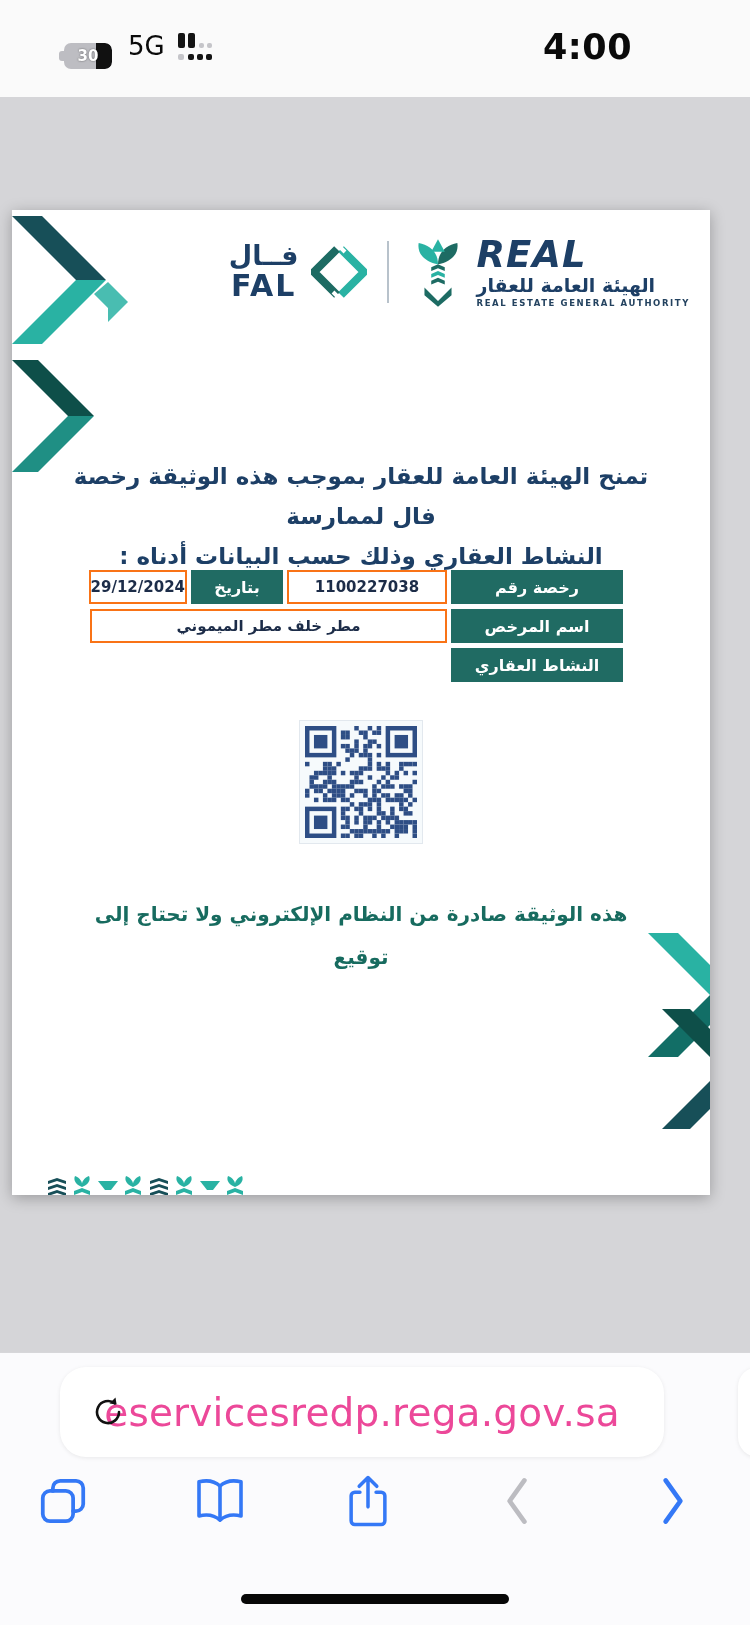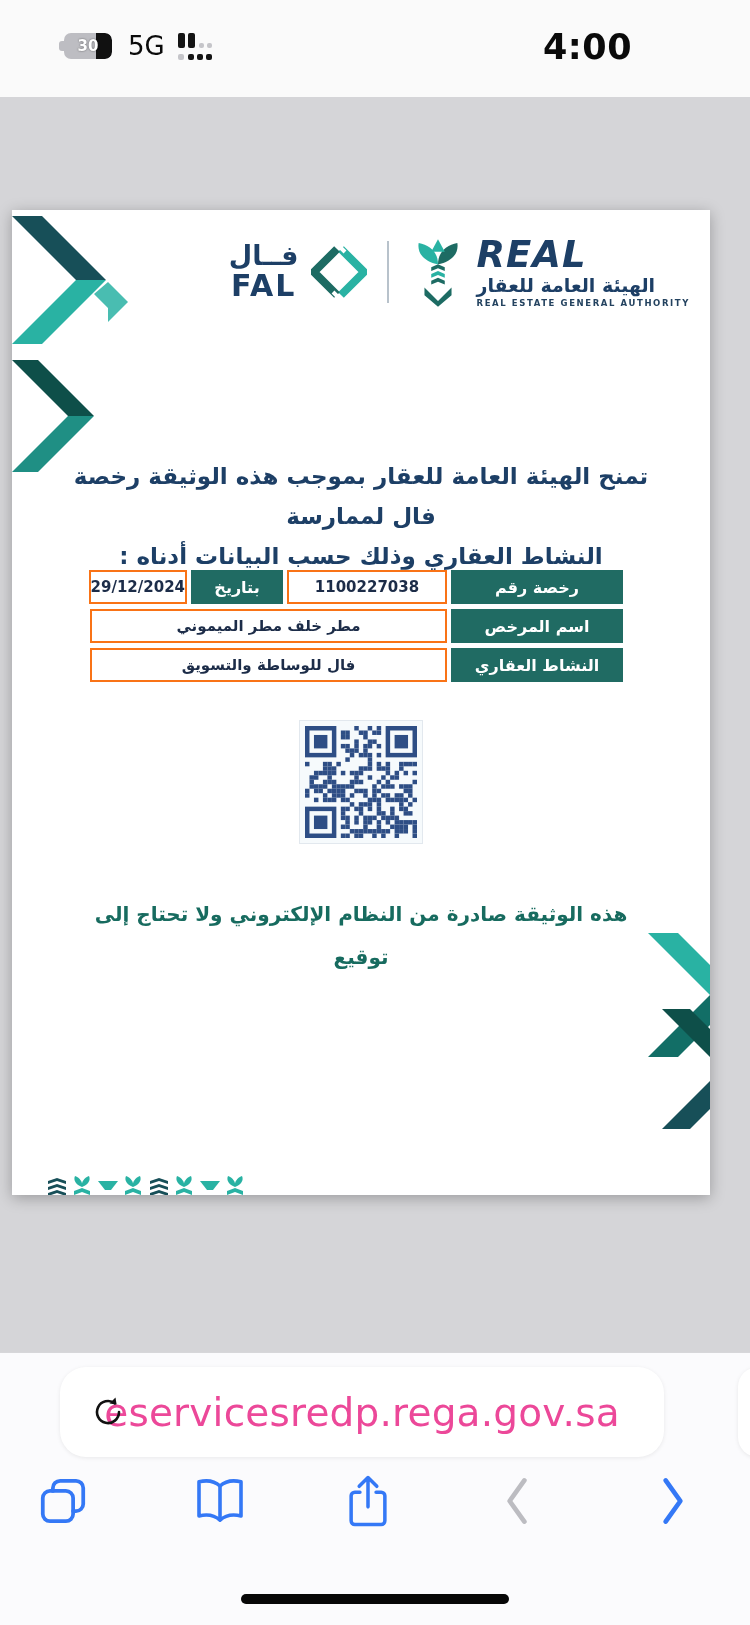--- a/index.html
+++ b/index.html
@@ -2,21 +2,21 @@
 <html lang="ar" style="--teal-header: #206b63; --navy: #1d3f66; --footer-teal: #176b5f;"><head>
 <meta charset="utf-8">
 <style>
   * { margin:0; padding:0; box-sizing:border-box; }
   body { font-family:"DejaVu Sans","Liberation Sans",sans-serif; background:#000; }
   .screen { position:relative; width:750px; height:1625px; background:#d5d5d8; overflow:hidden; margin:0 auto; }
 
   
   .status-bar { position:absolute; top:0; left:0; width:750px; height:97px; background:#fafafa; z-index:5; }
   .time { position:absolute; top:27px; right:118px; font-size:35px; font-weight:600; color:#0a0a0a; letter-spacing:.5px; }
-  .battery { position:absolute; top:33px; left:64px; width:52px; height:34px; }
+  .battery { position:absolute; top:43px; left:64px; width:52px; height:34px; }
   .battery .nub { position:absolute; left:-5px; top:8px; width:5px; height:10px; background:#bdbdc2; border-radius:3px 0 0 3px; }
   .battery .body { position:absolute; left:0; top:0; width:48px; height:26px; background:#bdbdc2; border-radius:7px; overflow:hidden; }
   .battery .fill { position:absolute; right:0; top:0; width:34%; height:100%; background:#111; border-radius:0 7px 7px 0; }
   .battery .pct { position:absolute; width:48px; text-align:center; top:4px; font-size:15px; font-weight:700; color:#fff; text-shadow:0 0 2px rgba(0,0,0,.55); }
   .net-label { position:absolute; top:31px; left:128px; font-size:26px; font-weight:500; color:#0a0a0a; }
   .signal { position:absolute; top:33px; left:178px; width:46px; height:34px; }
   .signal i { position:absolute; display:block; background:#141414; border-radius:2px; }
   .signal .b1 { left:0;  top:0;  width:7px; height:15px; }
   .signal .b2 { left:10px; top:0; width:7px; height:15px; }
   .signal .d1 { left:21px; top:10px; width:5px; height:5px; background:#c5c5c9; }
@@ -207,21 +207,20 @@
         <div class="t-cell t-val w-num num-ltr">1100227038</div>
         <div class="t-cell t-head w-date-h">بتاريخ</div>
         <div class="t-cell t-val w-rest num-ltr">29/12/2024</div>
       </div>
       <div class="t-row">
         <div class="t-cell t-head w-label">اسم المرخص</div>
         <div class="t-cell t-val w-rest">مطر خلف مطر الميموني</div>
       </div>
       <div class="t-row">
         <div class="t-cell t-head w-label">النشاط العقاري</div>
-        <div class="t-cell t-val w-rest">فال للوساطة والتسويق</div>
       </div>
     </div>
 
     <div class="qr-box">
         <svg width="112" height="112" viewBox="0 0 110.00000000000001 110.00000000000001">
           <rect x="48.400000000000006" y="0" width="4.4" height="4.4" fill="#2e4e85"></rect>
           <rect x="61.60000000000001" y="0" width="4.4" height="4.4" fill="#2e4e85"></rect>
           <rect x="70.4" y="0" width="4.4" height="4.4" fill="#2e4e85"></rect>
           <rect x="35.2" y="4.4" width="4.4" height="4.4" fill="#2e4e85"></rect>
           <rect x="39.6" y="4.4" width="4.4" height="4.4" fill="#2e4e85"></rect>

